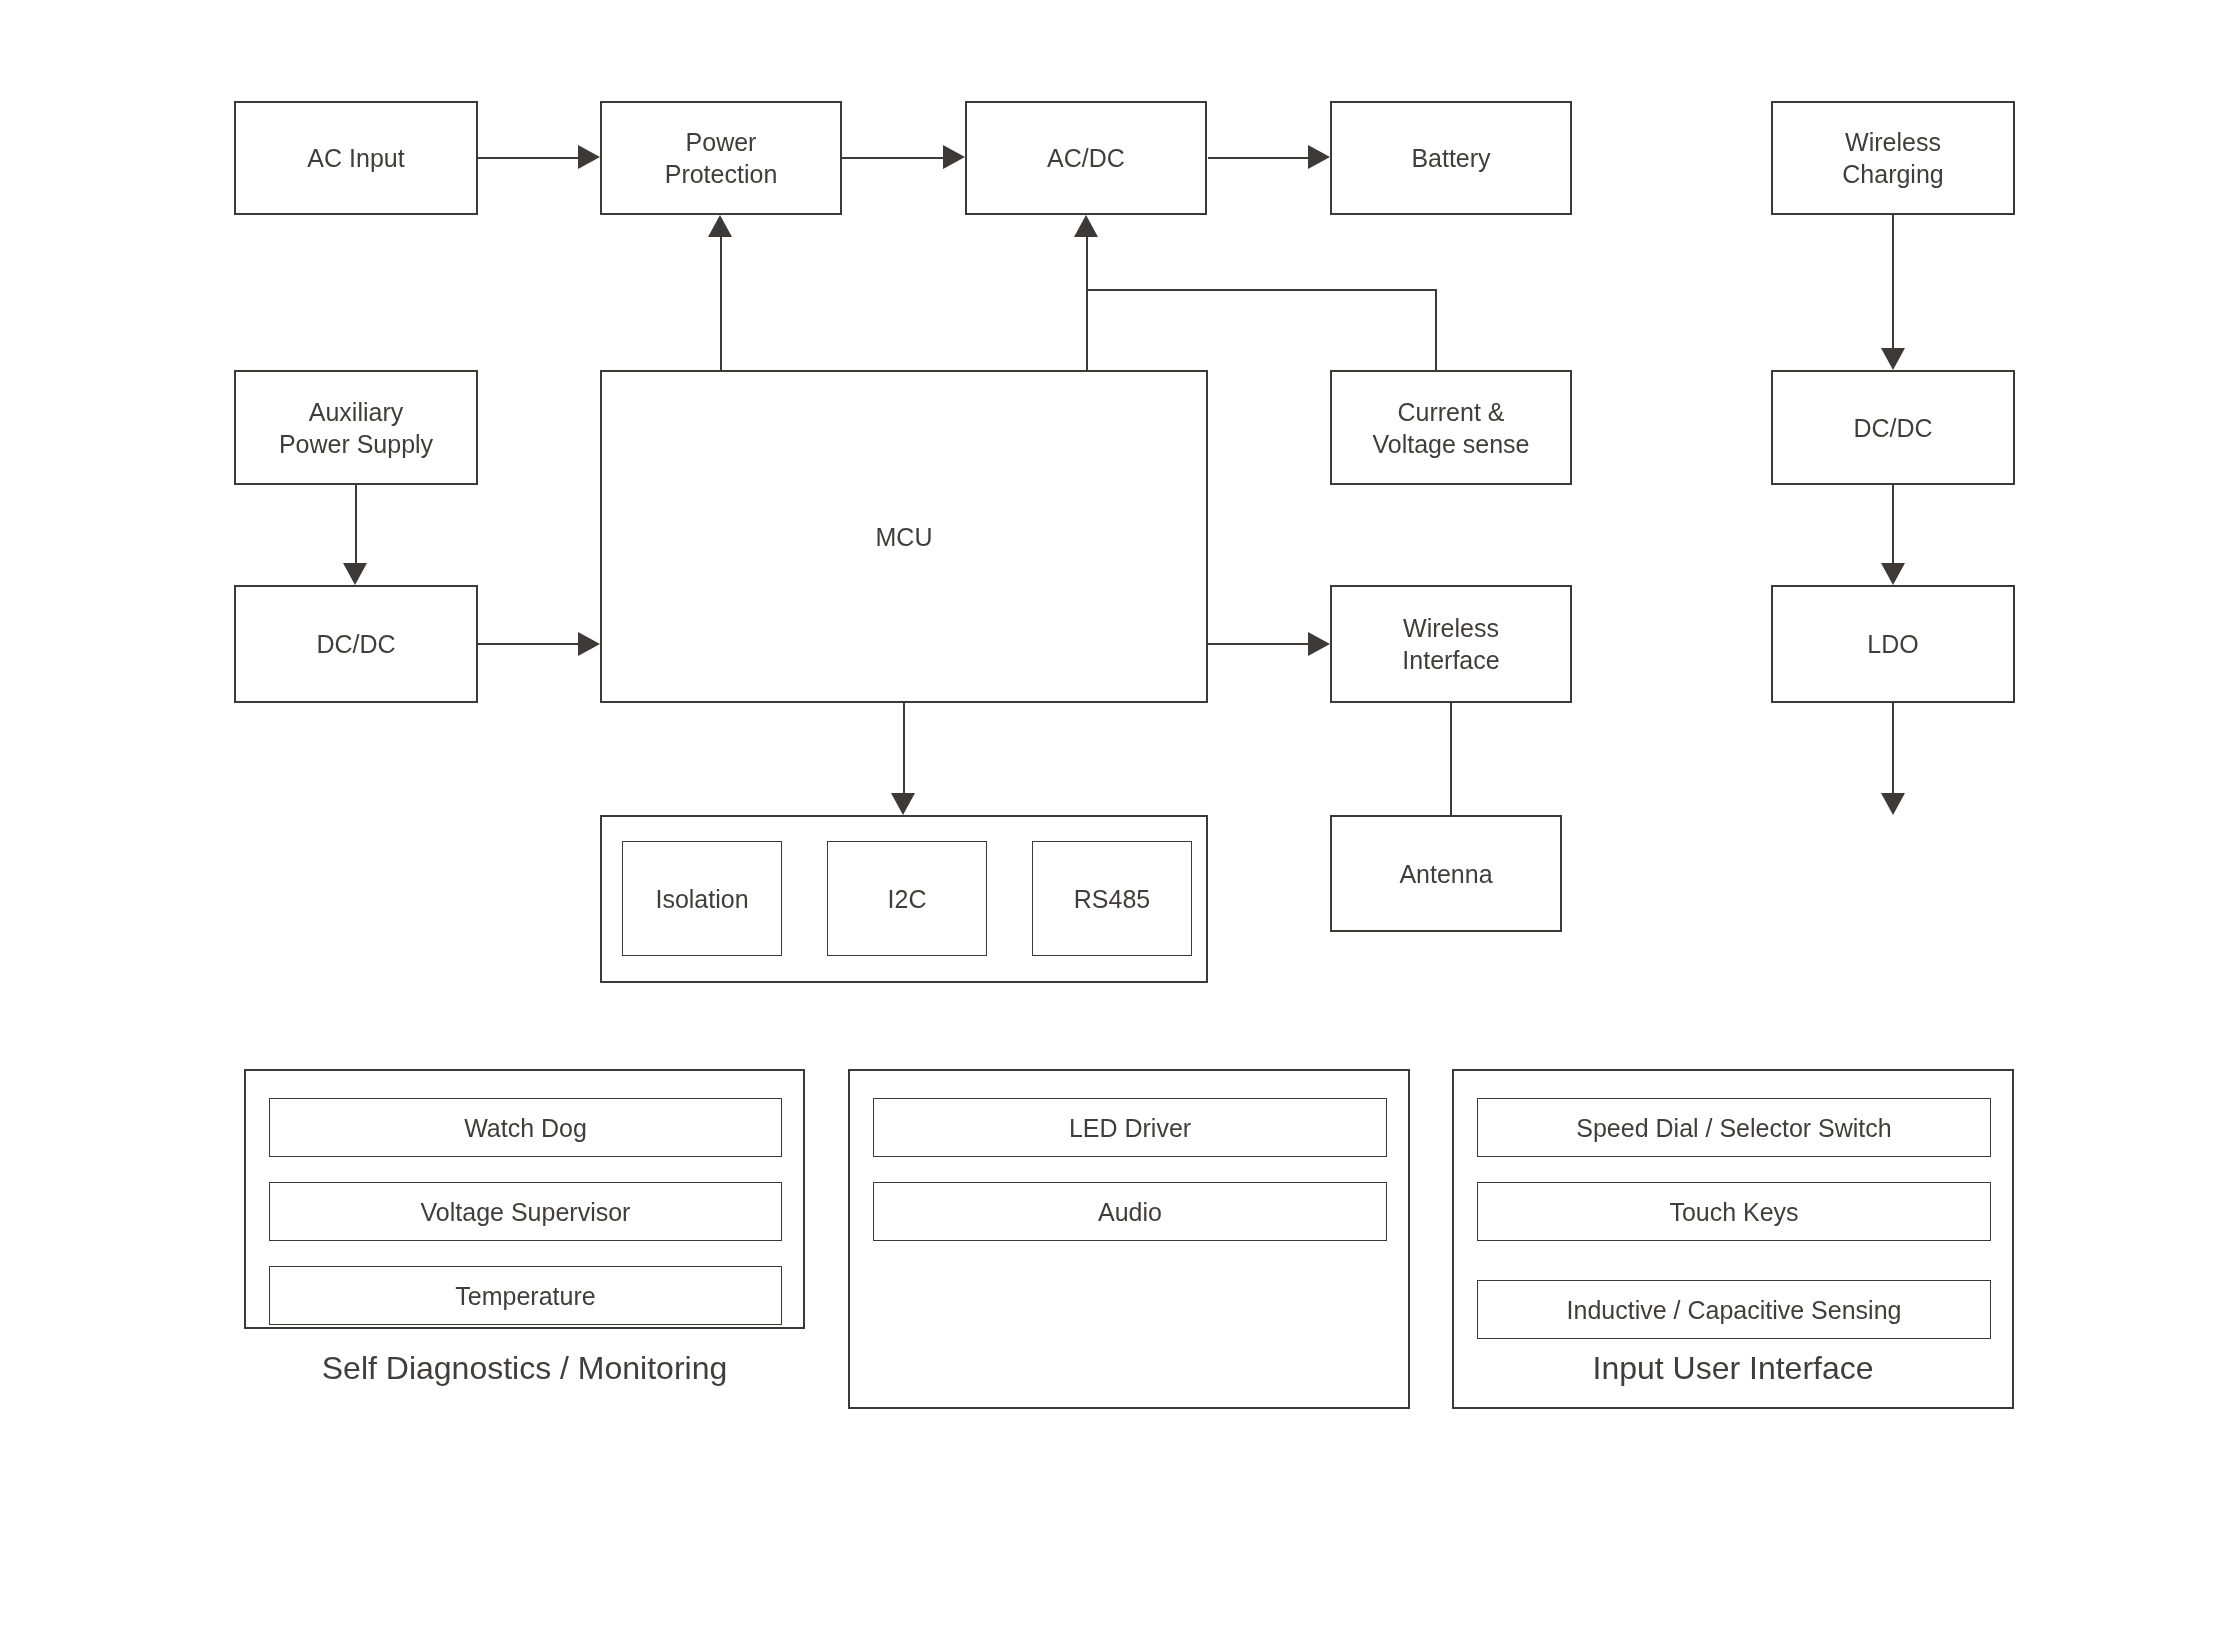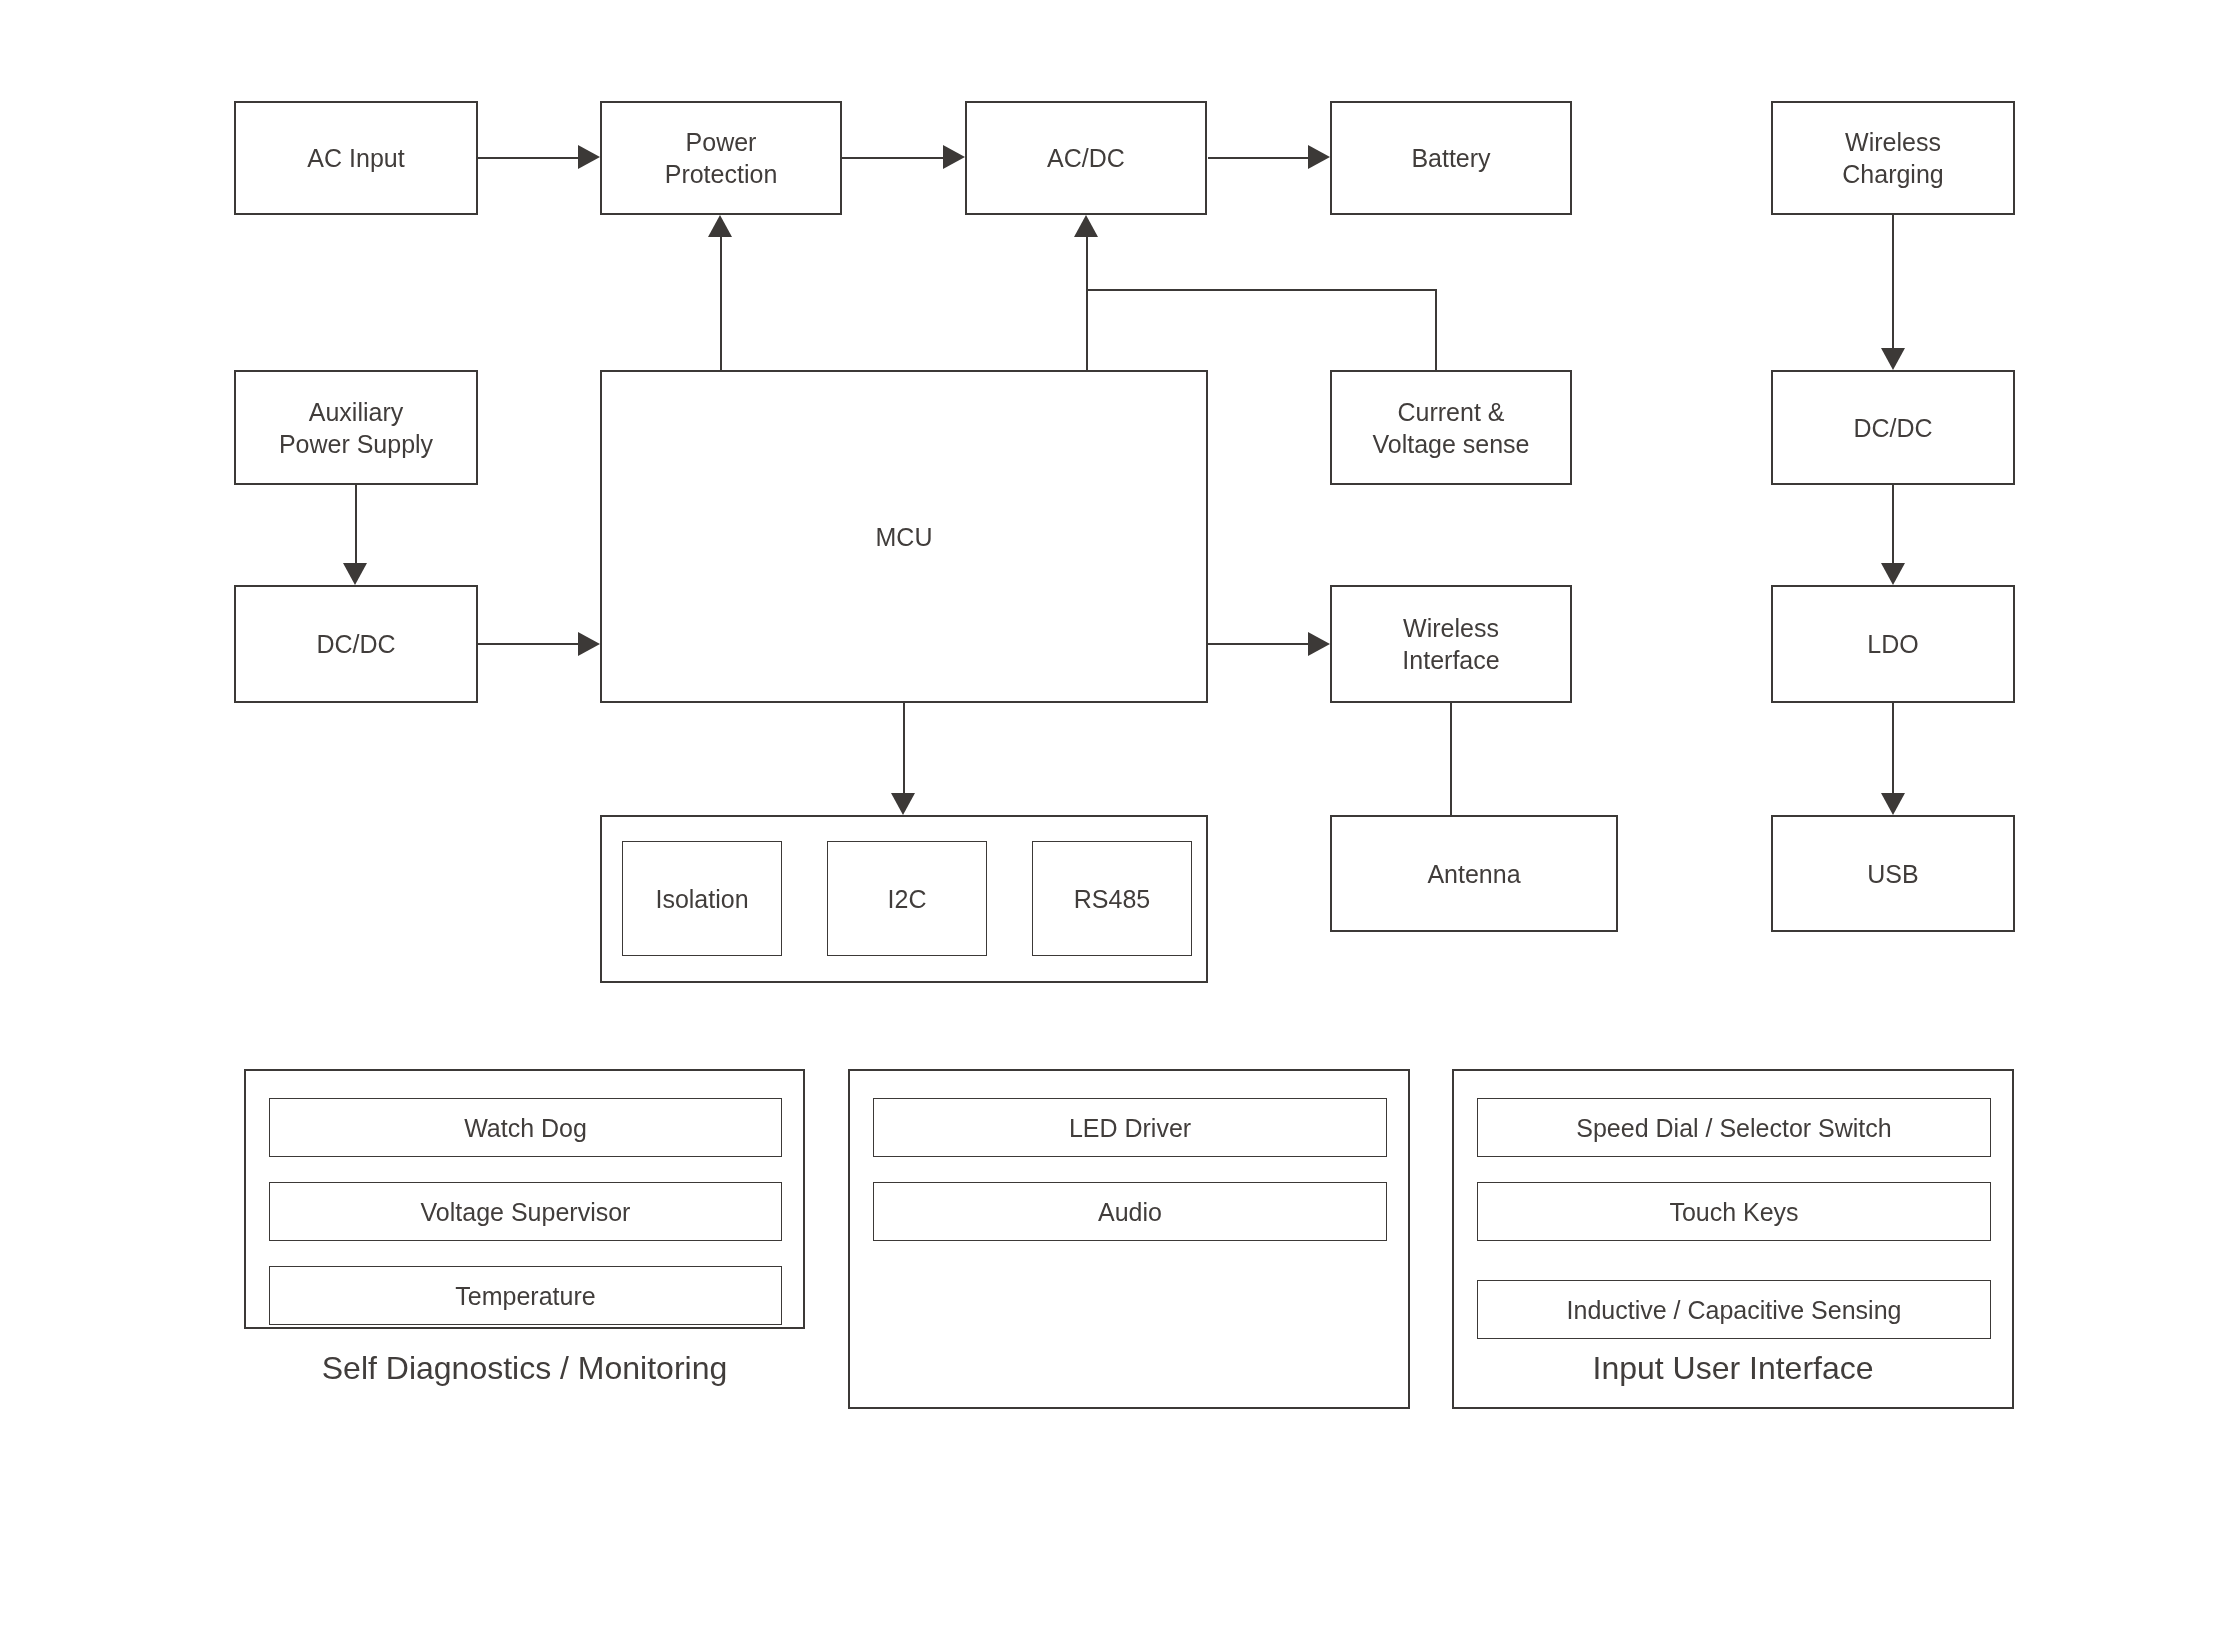--- a/index.html
+++ b/index.html
@@ -90,25 +90,22 @@
     <span class="lbl">DC/DC</span>
   </div>
   <div class="block" style="left:1330px;top:585px;width:242px;height:118px">
     <span class="lbl">Wireless
 Interface</span>
   </div>
   <div class="block" style="left:1771px;top:585px;width:244px;height:118px">
     <span class="lbl">LDO</span>
   </div>
 
-  <div class="block" style="left:1330px;top:815px;width:288px;height:117px">
+  <div class="block" style="left:1330px;top:815px;width:232px;height:117px">
     <span class="lbl">Antenna</span>
-  </div>
-  <div class="block" style="left:1771px;top:815px;width:244px;height:117px">
-    <span class="lbl">USB</span>
   </div>
 
   <div class="group" style="left:600px;top:815px;width:608px;height:168px">
     <div class="block" style="left:20px;top:24.4px;width:160px;height:115px;border-width:1.8px">
       <span class="lbl">Isolation</span>
     </div>
     <div class="block" style="left:225px;top:24.4px;width:160px;height:115px;border-width:1.8px">
       <span class="lbl">I2C</span>
     </div>
     <div class="block" style="left:430px;top:24.4px;width:160px;height:115px;border-width:1.8px">

